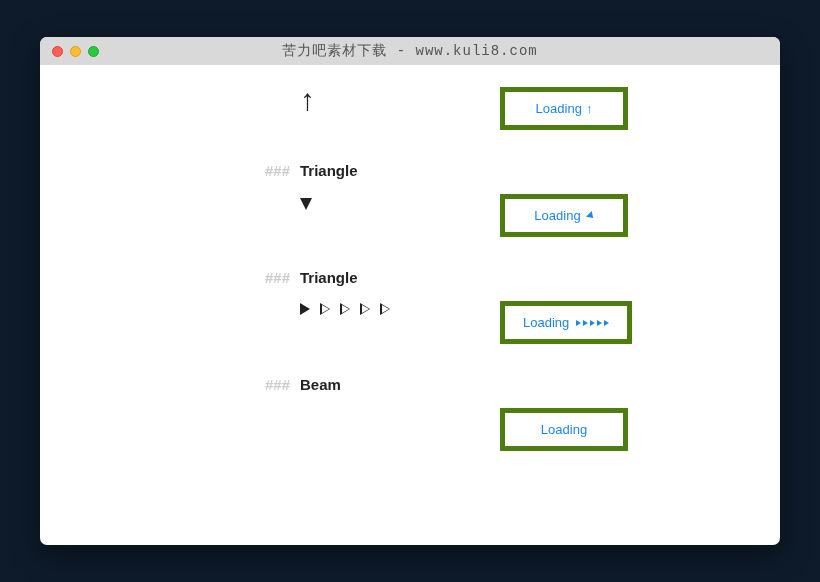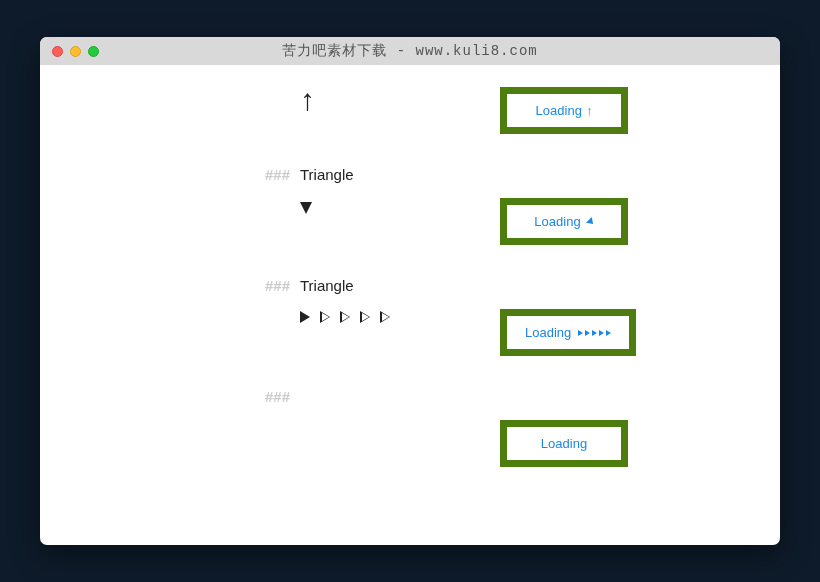--- a/index.html
+++ b/index.html
@@ -69,21 +69,21 @@
   .demo-col {
     font-size: 20px;
     color: #222;
     padding-top: 2px;
     display:flex;
     align-items:center;
     gap:6px;
   }
   .btn-col { padding-right: 40px; }
   .loading-btn {
-    border: 7px solid #4d7c0f;
+    border: 5px solid #4d7c0f;
     color: #1e87e5;
     background: #fff;
     font-size: 13px;
     padding: 9px 18px;
     min-width: 128px;
     display: inline-flex;
     align-items: center;
     justify-content: center;
     gap: 4px;
     cursor: pointer;
@@ -93,21 +93,21 @@
     align-items: baseline;
     gap: 10px;
     margin: 2px 0 18px 0;
   }
   .hash {
     color: #ccc;
     font-weight: 600;
     font-size: 15px;
   }
   .heading-text {
-    font-weight: 400;
+    font-weight: 700;
     font-size: 15px;
     color: #222;
   }
   .arrow-up {
     font-size: 30px;
     line-height: 1;
     color: #222;
     transform: translateY(-4px);
   }
   
@@ -239,20 +239,23 @@
             <span class="tri-xs"></span>
           </span>
         </button>
       </div>
     </div>
 
     <div class="row">
       <div class="gutter" style="text-align:right;padding-right:10px;">
         <span class="hash">###</span>
       </div>
+      <div class="section-heading" style="grid-column:2/4;margin:0;">
+        <span class="heading-text">Beam</span>
+      </div>
     </div>
 
     <div class="row demo-row" style="margin-top:10px;">
       <div class="gutter"></div>
       <div class="demo-col"></div>
       <div class="btn-col">
         <button class="loading-btn">
           <span>Loading</span>
         </button>
       </div>

